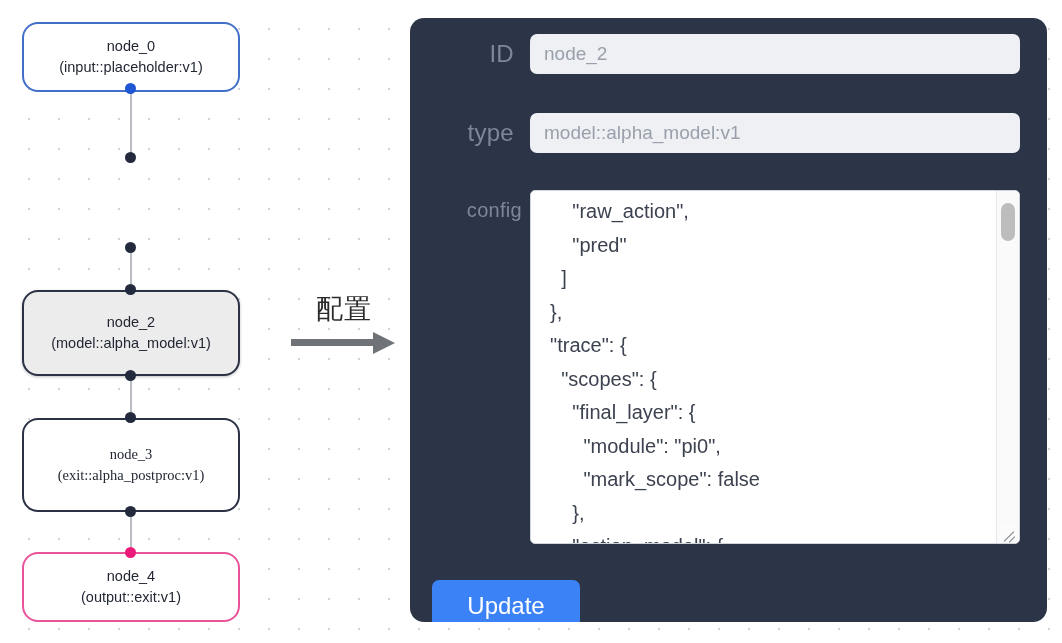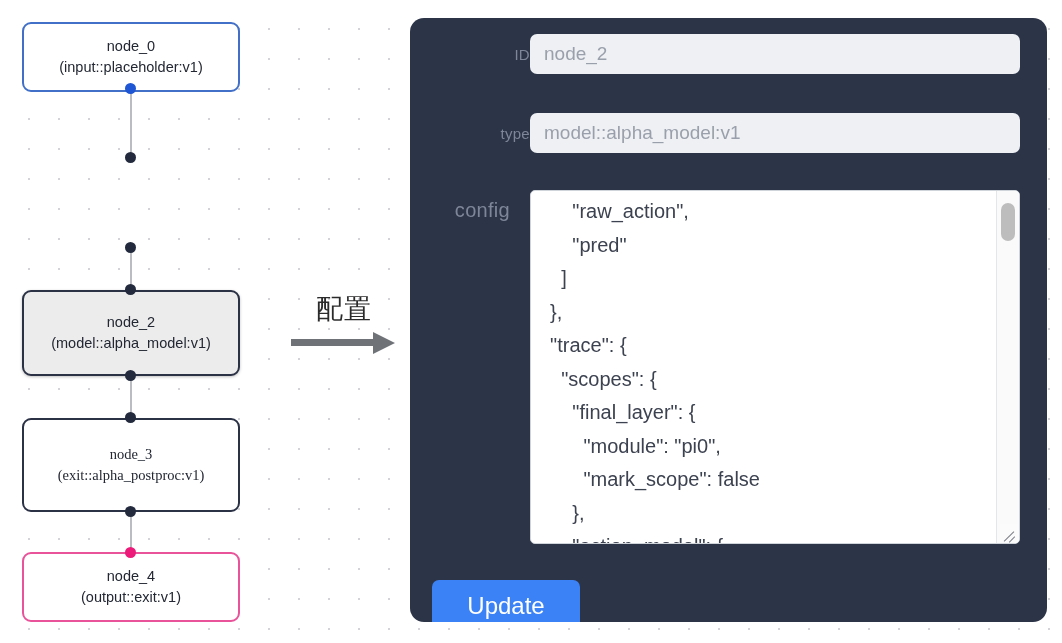--- a/index.html
+++ b/index.html
@@ -52,21 +52,21 @@
     z-index: 4;
   }
   .handle.blue   { background: #1f56d3; }
   .handle.pink   { background: #ec1a79; }
 
   
   .node {
     position: absolute;
     box-sizing: border-box;
     border: 2px solid #2b3245;
-    border-radius: 9px;
+    border-radius: 16px;
     background: #ffffff;
     color: #222733;
     font-size: 14.5px;
     line-height: 21px;
     text-align: center;
     display: flex;
     align-items: center;
     justify-content: flex-end;
     padding: 4px 8px;
     z-index: 3;
@@ -123,24 +123,24 @@
     position: absolute;
     left: 0;
     width: 100%;
     height: 40px;
     display: flex;
     align-items: center;
   }
   .field-label {
     width: 120px;
     text-align: right;
-    padding-right: 0;
+    padding-right: 16px;
     box-sizing: border-box;
     color: #7e8699;
-    font-size: 15px;
+    font-size: 24px;
     letter-spacing: 0.3px;
   }
   .field-input {
     box-sizing: border-box;
     height: 40px;
     background: #eef0f4;
     border: none;
     border-radius: 7px;
     color: #9aa0ab;
     font-size: 19px;
@@ -157,21 +157,21 @@
     position: absolute;
     left: 0;
     top: 172px;
     width: 100%;
     display: flex;
     align-items: flex-start;
   }
   #config-label {
     width: 120px;
     text-align: right;
-    padding-right: 20px;
+    padding-right: 8px;
     box-sizing: border-box;
     color: #7e8699;
     font-size: 20px;
     line-height: 40px;
     letter-spacing: 0.3px;
   }
   #config-shell {
     position: relative;
     width: 490px;
     height: 354px;

